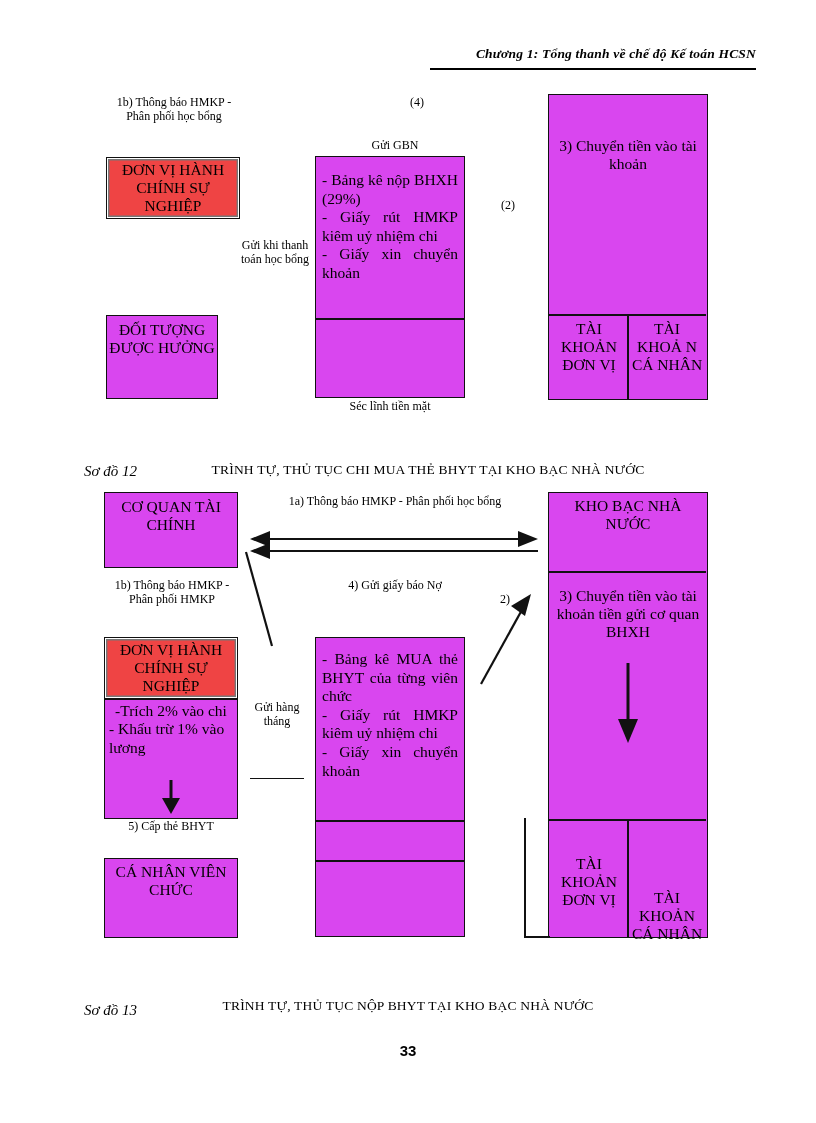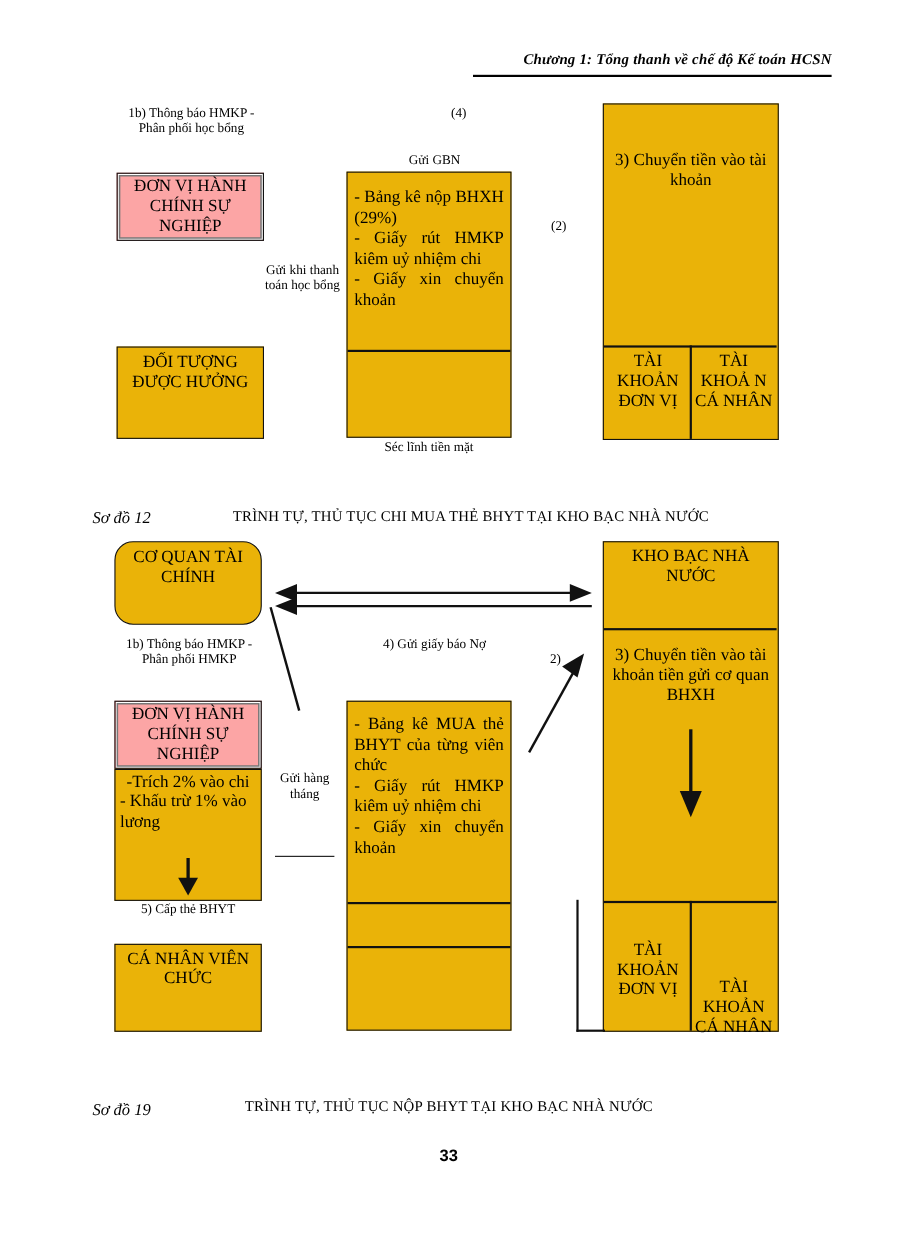--- a/index.html
+++ b/index.html
@@ -35,26 +35,26 @@
   #header-rule {
     left: 430px; top: 68px;
     width: 326px; height: 2px;
     background: #000;
   }
 
   
   .box {
     border: 1.6px solid #111;
     box-sizing: border-box;
-    background: #eab308;
+    background: #d946ef;
   }
   .box-double {
     border: 1.6px solid #111;
     box-sizing: border-box;
-    background: #fca5a5;
+    background: #ef4444;
     box-shadow: inset 0 0 0 1px #fff, inset 0 0 0 2.4px #777;
   }
   .ctext {
     text-align: center;
     font-size: 15.5px;
     line-height: 1.16;
   }
   .ltext {
     text-align: justify;
     font-size: 15.5px;
@@ -123,36 +123,37 @@
     <div class="abs lbl" style="left:238px;top:218px;width:74px;margin-top:20px;">Gửi khi thanh toán học bổng</div>
 
     <div class="abs box" style="left:548px;top:94px;width:160px;height:306px;">
       <div class="ctext" style="padding:42px 8px 0 8px;">3) Chuyển tiền vào tài khoản</div>
       <div class="abs hline" style="left:0;top:219px;width:157px;"></div>
       <div class="abs vline" style="left:78px;top:219px;height:85px;"></div>
       <div class="abs ctext" style="left:2px;top:225px;width:76px;">TÀI KHOẢN ĐƠN VỊ</div>
       <div class="abs ctext" style="left:82px;top:225px;width:72px;">TÀI KHOẢ N CÁ NHÂN</div>
     </div>
 
-    <div class="abs box" style="left:106px;top:315px;width:134px;height:84px;">
+    <div class="abs box" style="left:106px;top:315px;width:112px;height:84px;">
       <div class="ctext" style="padding-top:5px;">ĐỐI TƯỢNG ĐƯỢC HƯỞNG</div>
     </div>
 
     <div class="abs lbl" style="left:310px;top:399px;width:160px;">Séc lĩnh tiền mặt</div>
 
     <div class="abs caption-num" style="left:84px;top:436px;width:120px;">Sơ đồ 12</div>
     <div class="abs caption-title" style="left:148px;top:462px;width:560px;">TRÌNH TỰ, THỦ TỤC CHI MUA THẺ BHYT TẠI KHO BẠC NHÀ NƯỚC</div>
   </div>
 
   <div class="abs" style="left:0;top:0;width:816px;height:1010px;">
 
-    <div class="abs box" style="left:104px;top:492px;width:134px;height:76px;border-radius:17px;">
+    <div class="abs box" style="left:104px;top:492px;width:134px;height:76px;">
       <div class="ctext" style="padding-top:5px;">CƠ QUAN TÀI CHÍNH</div>
     </div>
 
+    <div class="abs lbl" style="left:245px;top:494px;width:300px;">1a) Thông báo HMKP - Phân phối học bổng</div>
 
     <svg class="abs" style="left:250px;top:527px;width:290px;height:32px;" width="290" height="32" viewBox="0 0 290 32">
 
       <line x1="10" y1="12" x2="278" y2="12" stroke="#111" stroke-width="2"></line>
       <polygon points="0,12 20,4 20,20" fill="#111"></polygon>
       <polygon points="288,12 268,4 268,20" fill="#111"></polygon>
 
       <line x1="10" y1="24" x2="288" y2="24" stroke="#111" stroke-width="2"></line>
       <polygon points="0,24 20,16 20,32" fill="#111"></polygon>
     </svg>
@@ -214,19 +215,19 @@
       </svg>
       <div class="abs hline" style="left:0;top:326px;width:157px;"></div>
       <div class="abs vline" style="left:78px;top:326px;height:118px;"></div>
       <div class="abs ctext" style="left:2px;top:362px;width:76px;">TÀI KHOẢN ĐƠN VỊ</div>
       <div class="abs ctext" style="left:82px;top:352px;width:72px;margin-top:44px;">TÀI KHOẢN CÁ NHÂN</div>
     </div>
 
     <div class="abs vline" style="left:524px;top:818px;height:120px;"></div>
     <div class="abs hline" style="left:524px;top:936px;width:26px;"></div>
 
-    <div class="abs caption-num" style="left:84px;top:975px;width:120px;">Sơ đồ 19</div>
+    <div class="abs caption-num" style="left:84px;top:975px;width:120px;">Sơ đồ 13</div>
     <div class="abs caption-title" style="left:128px;top:998px;width:560px;">TRÌNH TỰ, THỦ TỤC NỘP BHYT TẠI KHO BẠC NHÀ NƯỚC</div>
   </div>
 
   <div class="abs pagenum" style="left:0;top:1042px;width:816px;">33</div>
 
 </div>
 
 </body></html>

